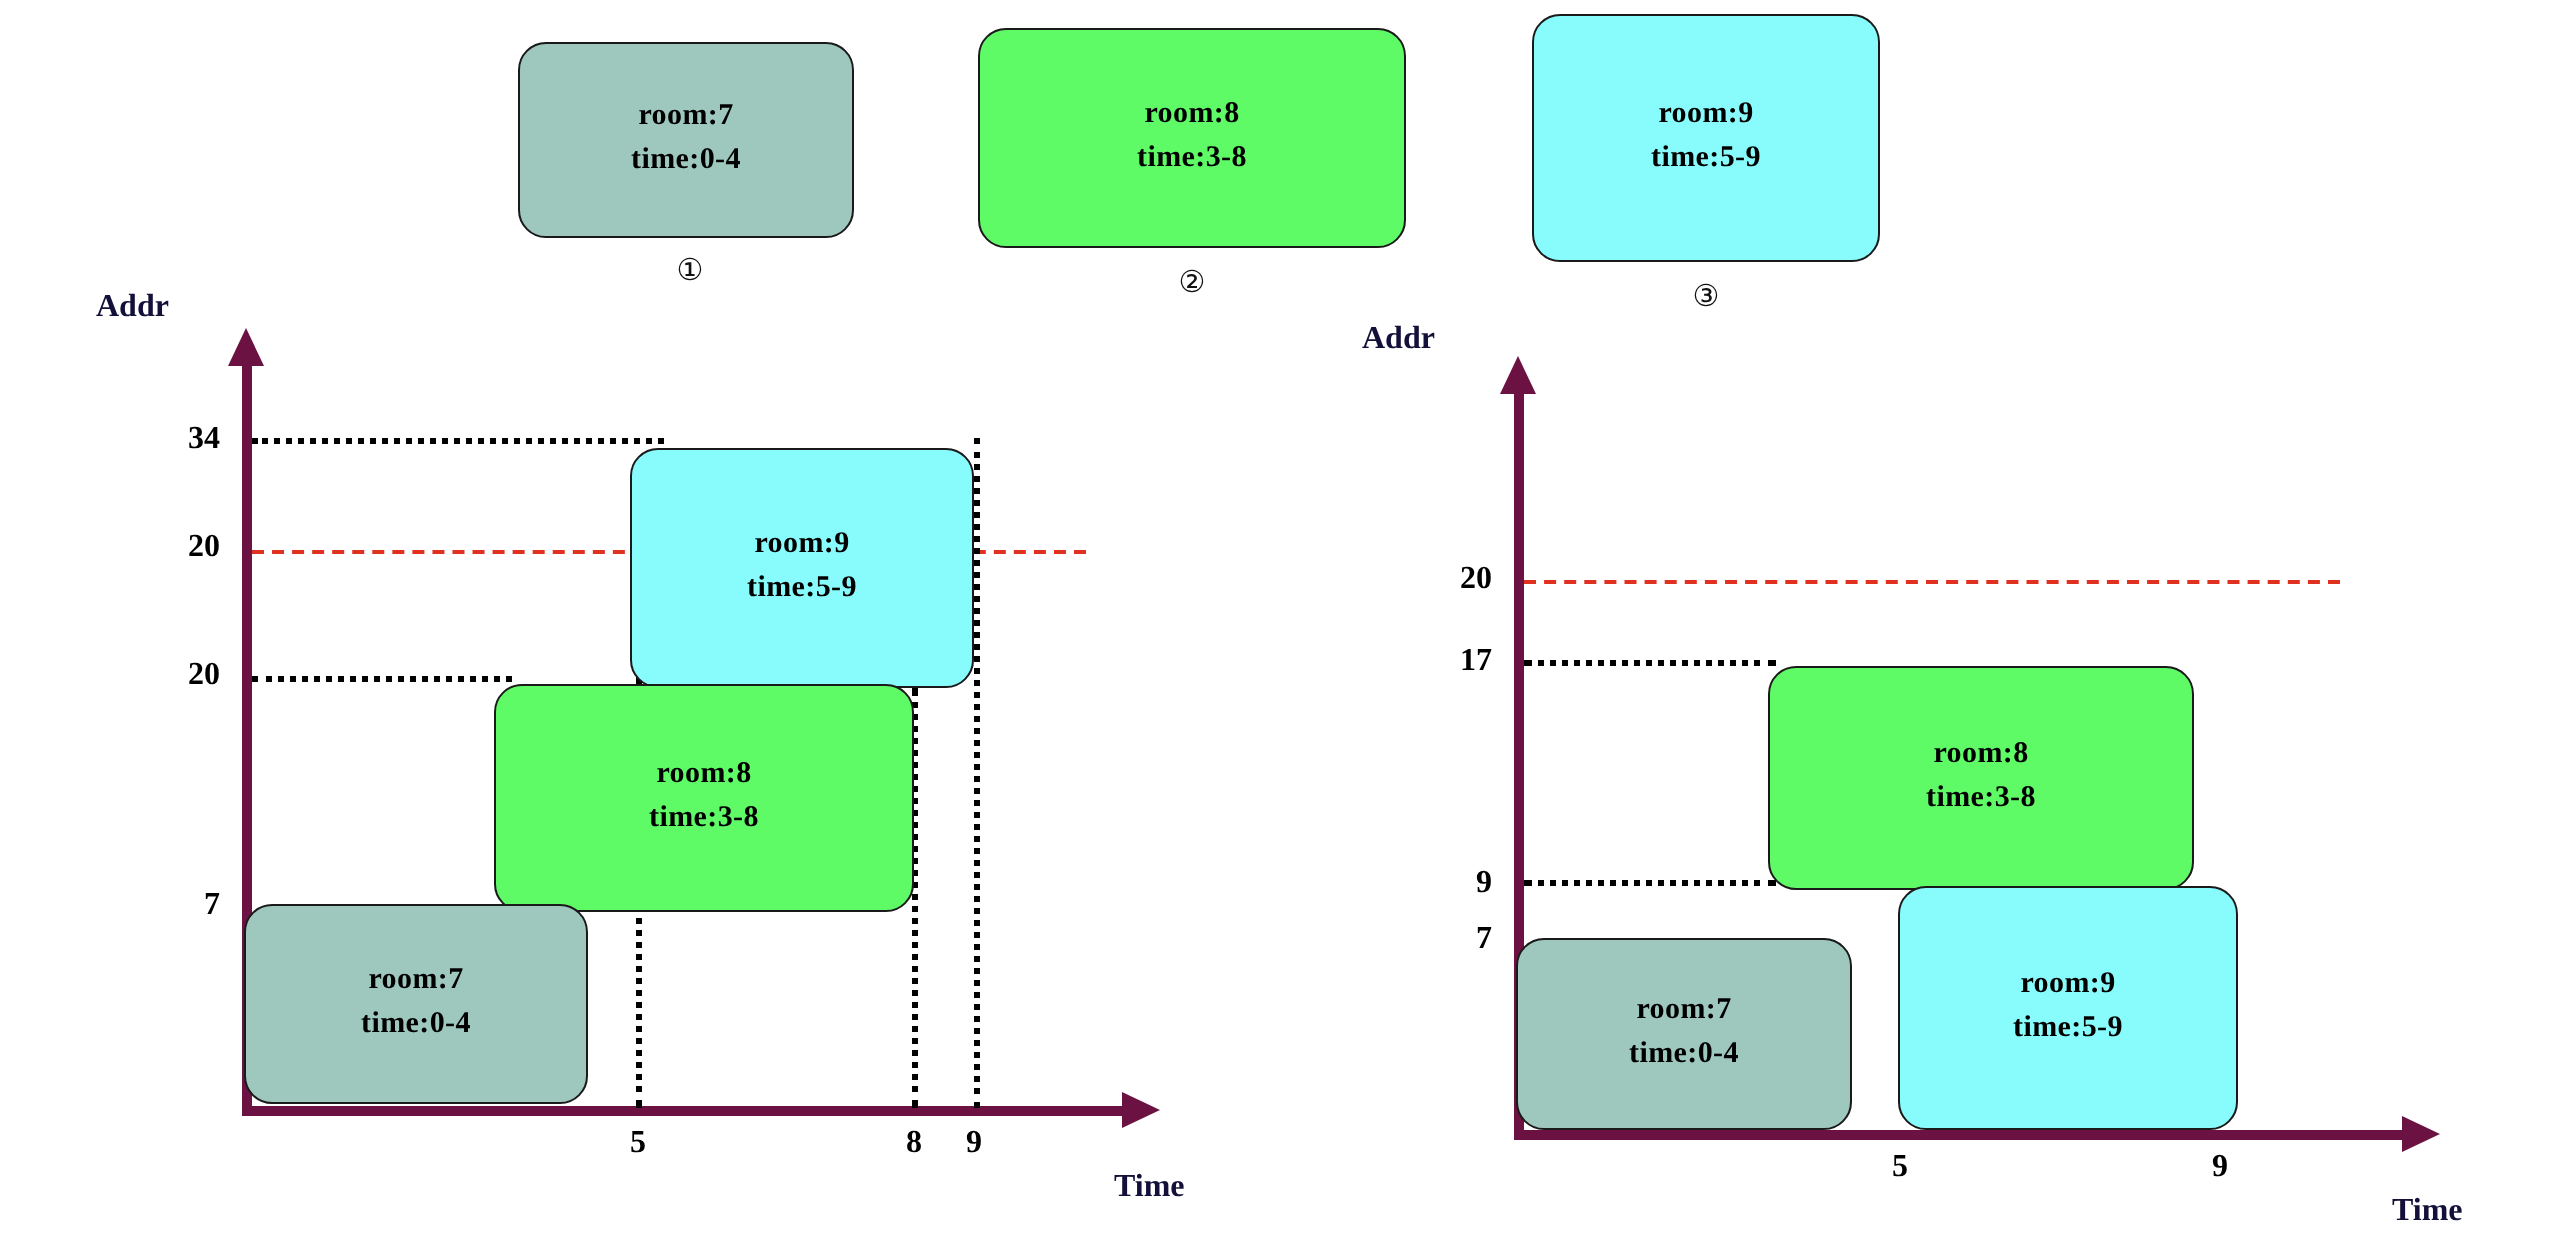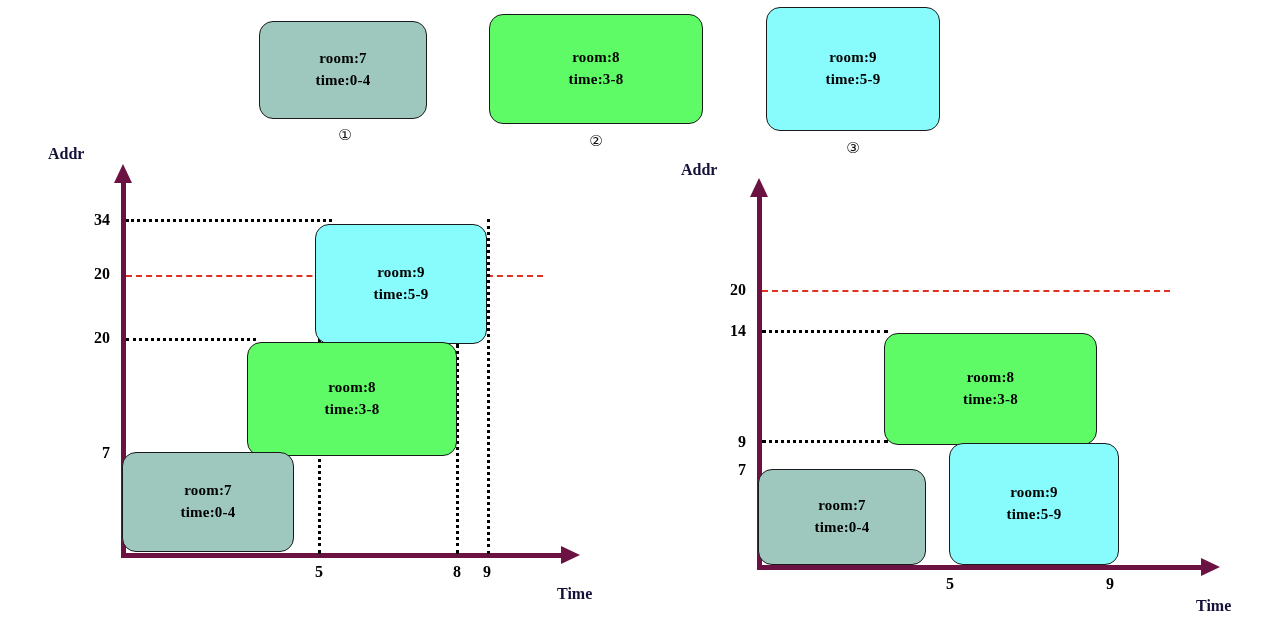--- a/index.html
+++ b/index.html
@@ -176,21 +176,21 @@
   <div class="axis-title" style="left:681px; top:161px;">Addr</div>
   <div class="axis-title" style="left:1196px; top:597px;">Time</div>
 
   <div class="axis-line axis-y" style="left:757px; top:196px; height:373px;"></div>
   <div class="arrow-up" style="left:750px; top:178px;"></div>
 
   <div class="axis-line axis-x" style="left:757px; top:565px; width:444px;"></div>
   <div class="arrow-right" style="left:1201px; top:558px;"></div>
 
   <div class="tick-label" style="left:714px; top:281px; width:32px;">20</div>
-  <div class="tick-label" style="left:714px; top:322px; width:32px;">14</div>
+  <div class="tick-label" style="left:714px; top:322px; width:32px;">17</div>
   <div class="tick-label" style="left:714px; top:433px; width:32px;">9</div>
   <div class="tick-label" style="left:714px; top:461px; width:32px;">7</div>
 
   <div class="tick-label xtick" style="left:934px; top:575px; width:32px;">5</div>
   <div class="tick-label xtick" style="left:1094px; top:575px; width:32px;">9</div>
 
   <div class="hdot" style="left:762px; top:330px; width:126px;"></div>
   <div class="hdot" style="left:762px; top:440px; width:126px;"></div>
 
   <div class="hdash-red" style="left:762px; top:290px; width:408px;"></div>

